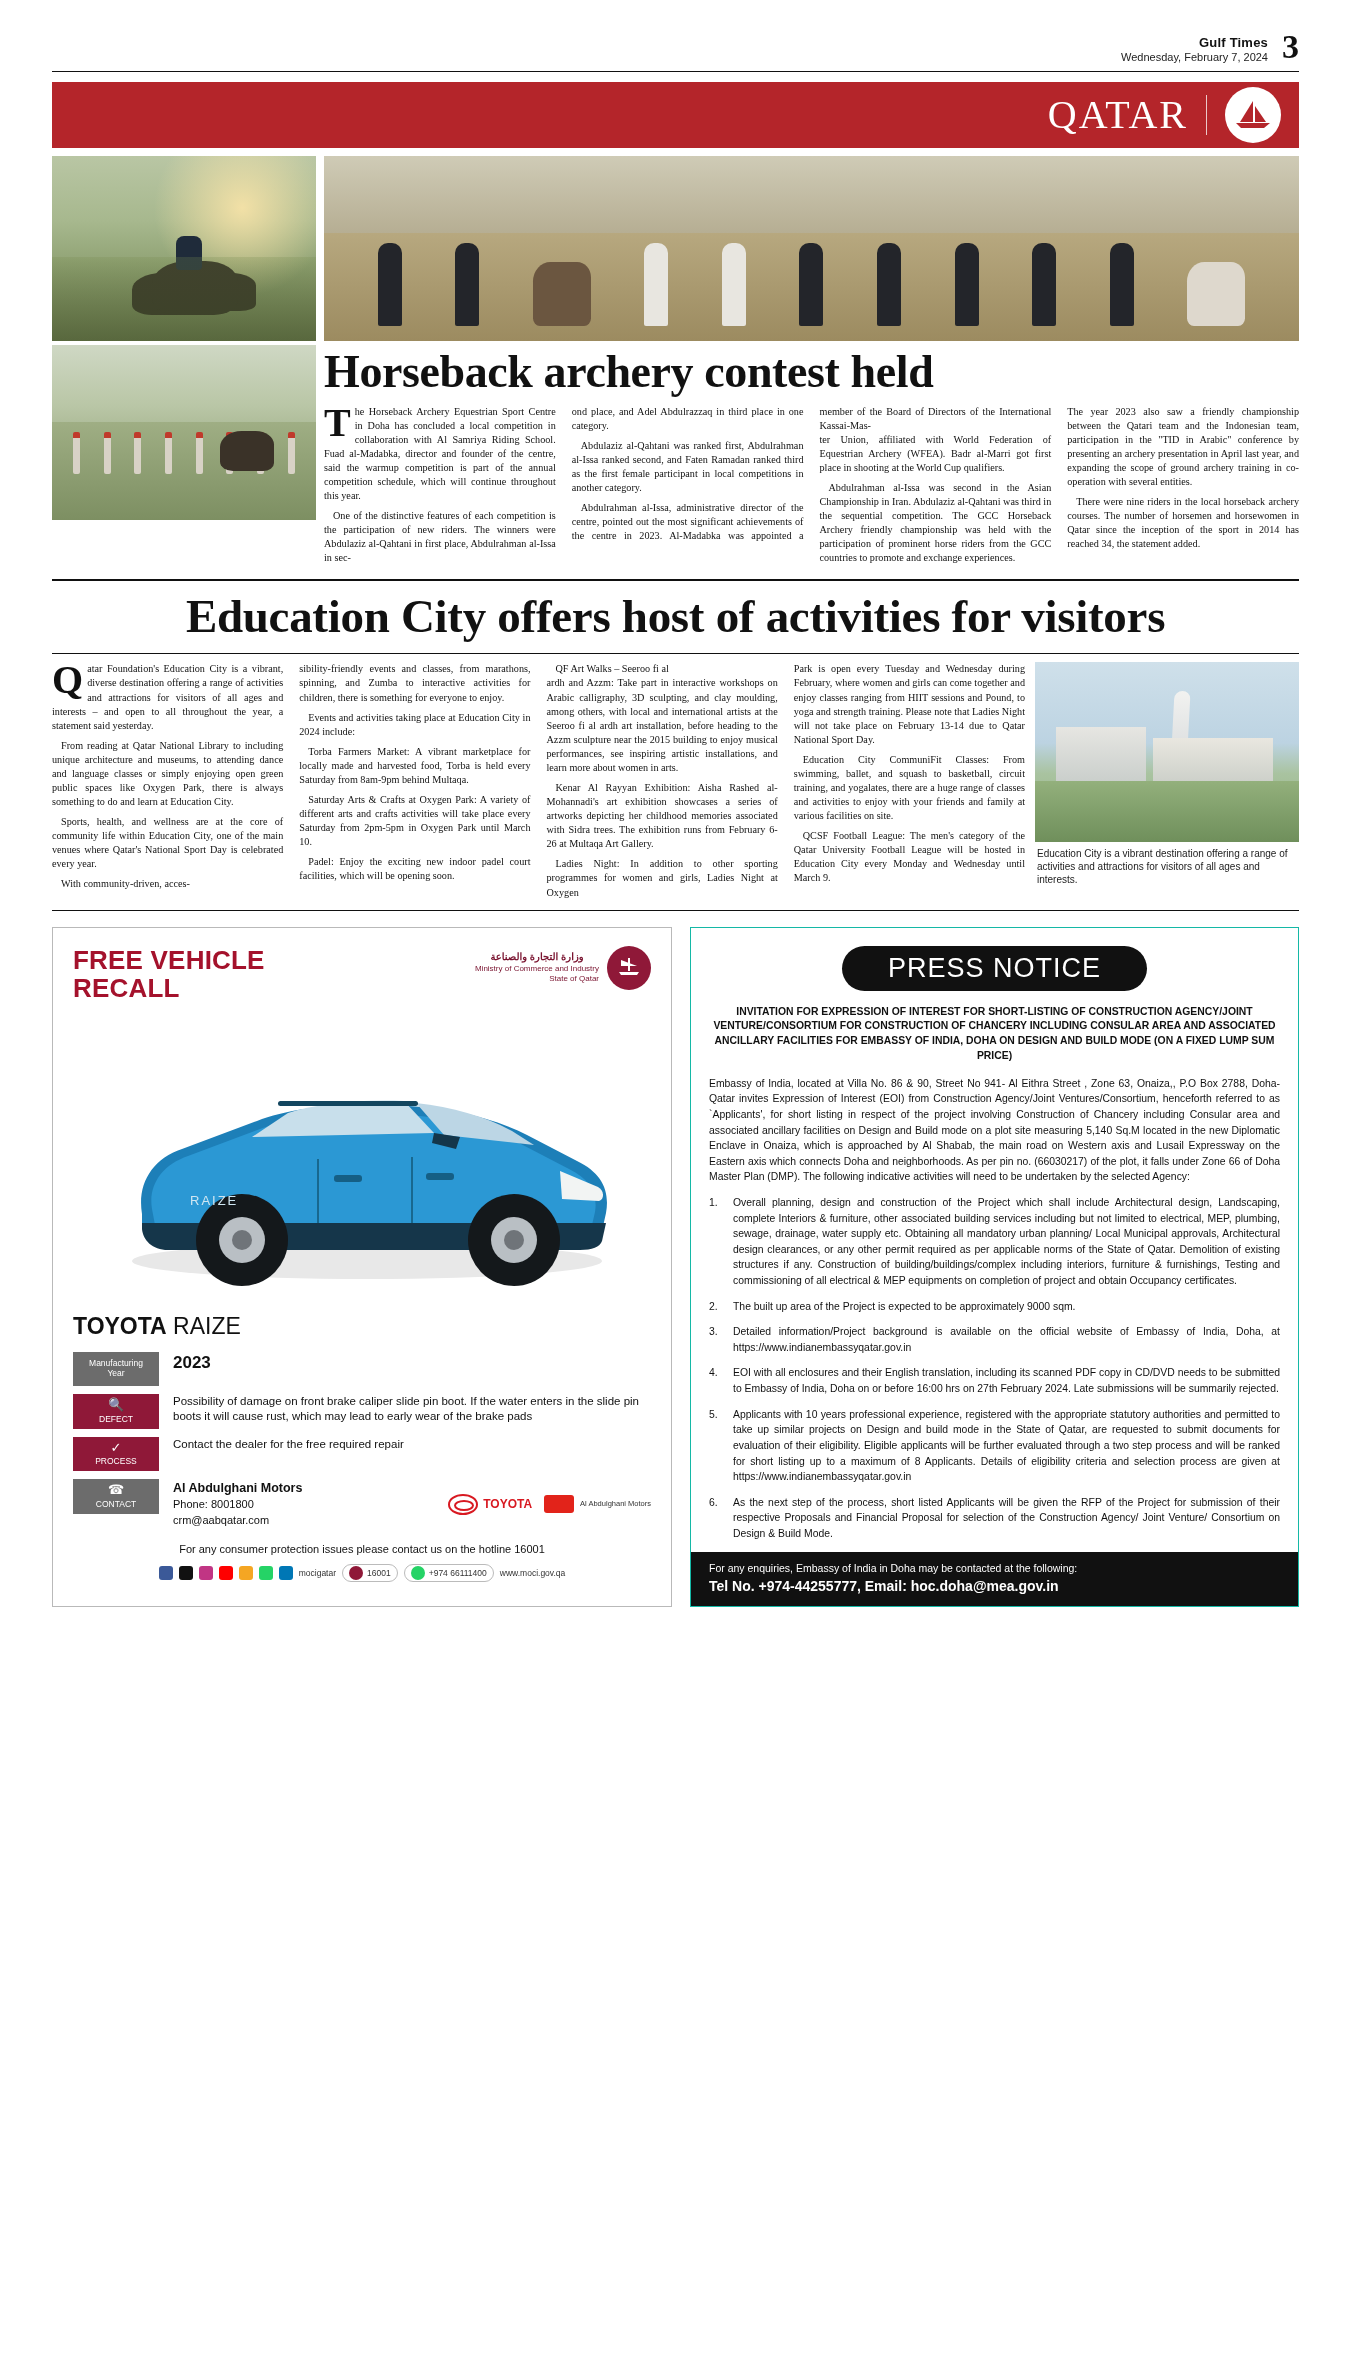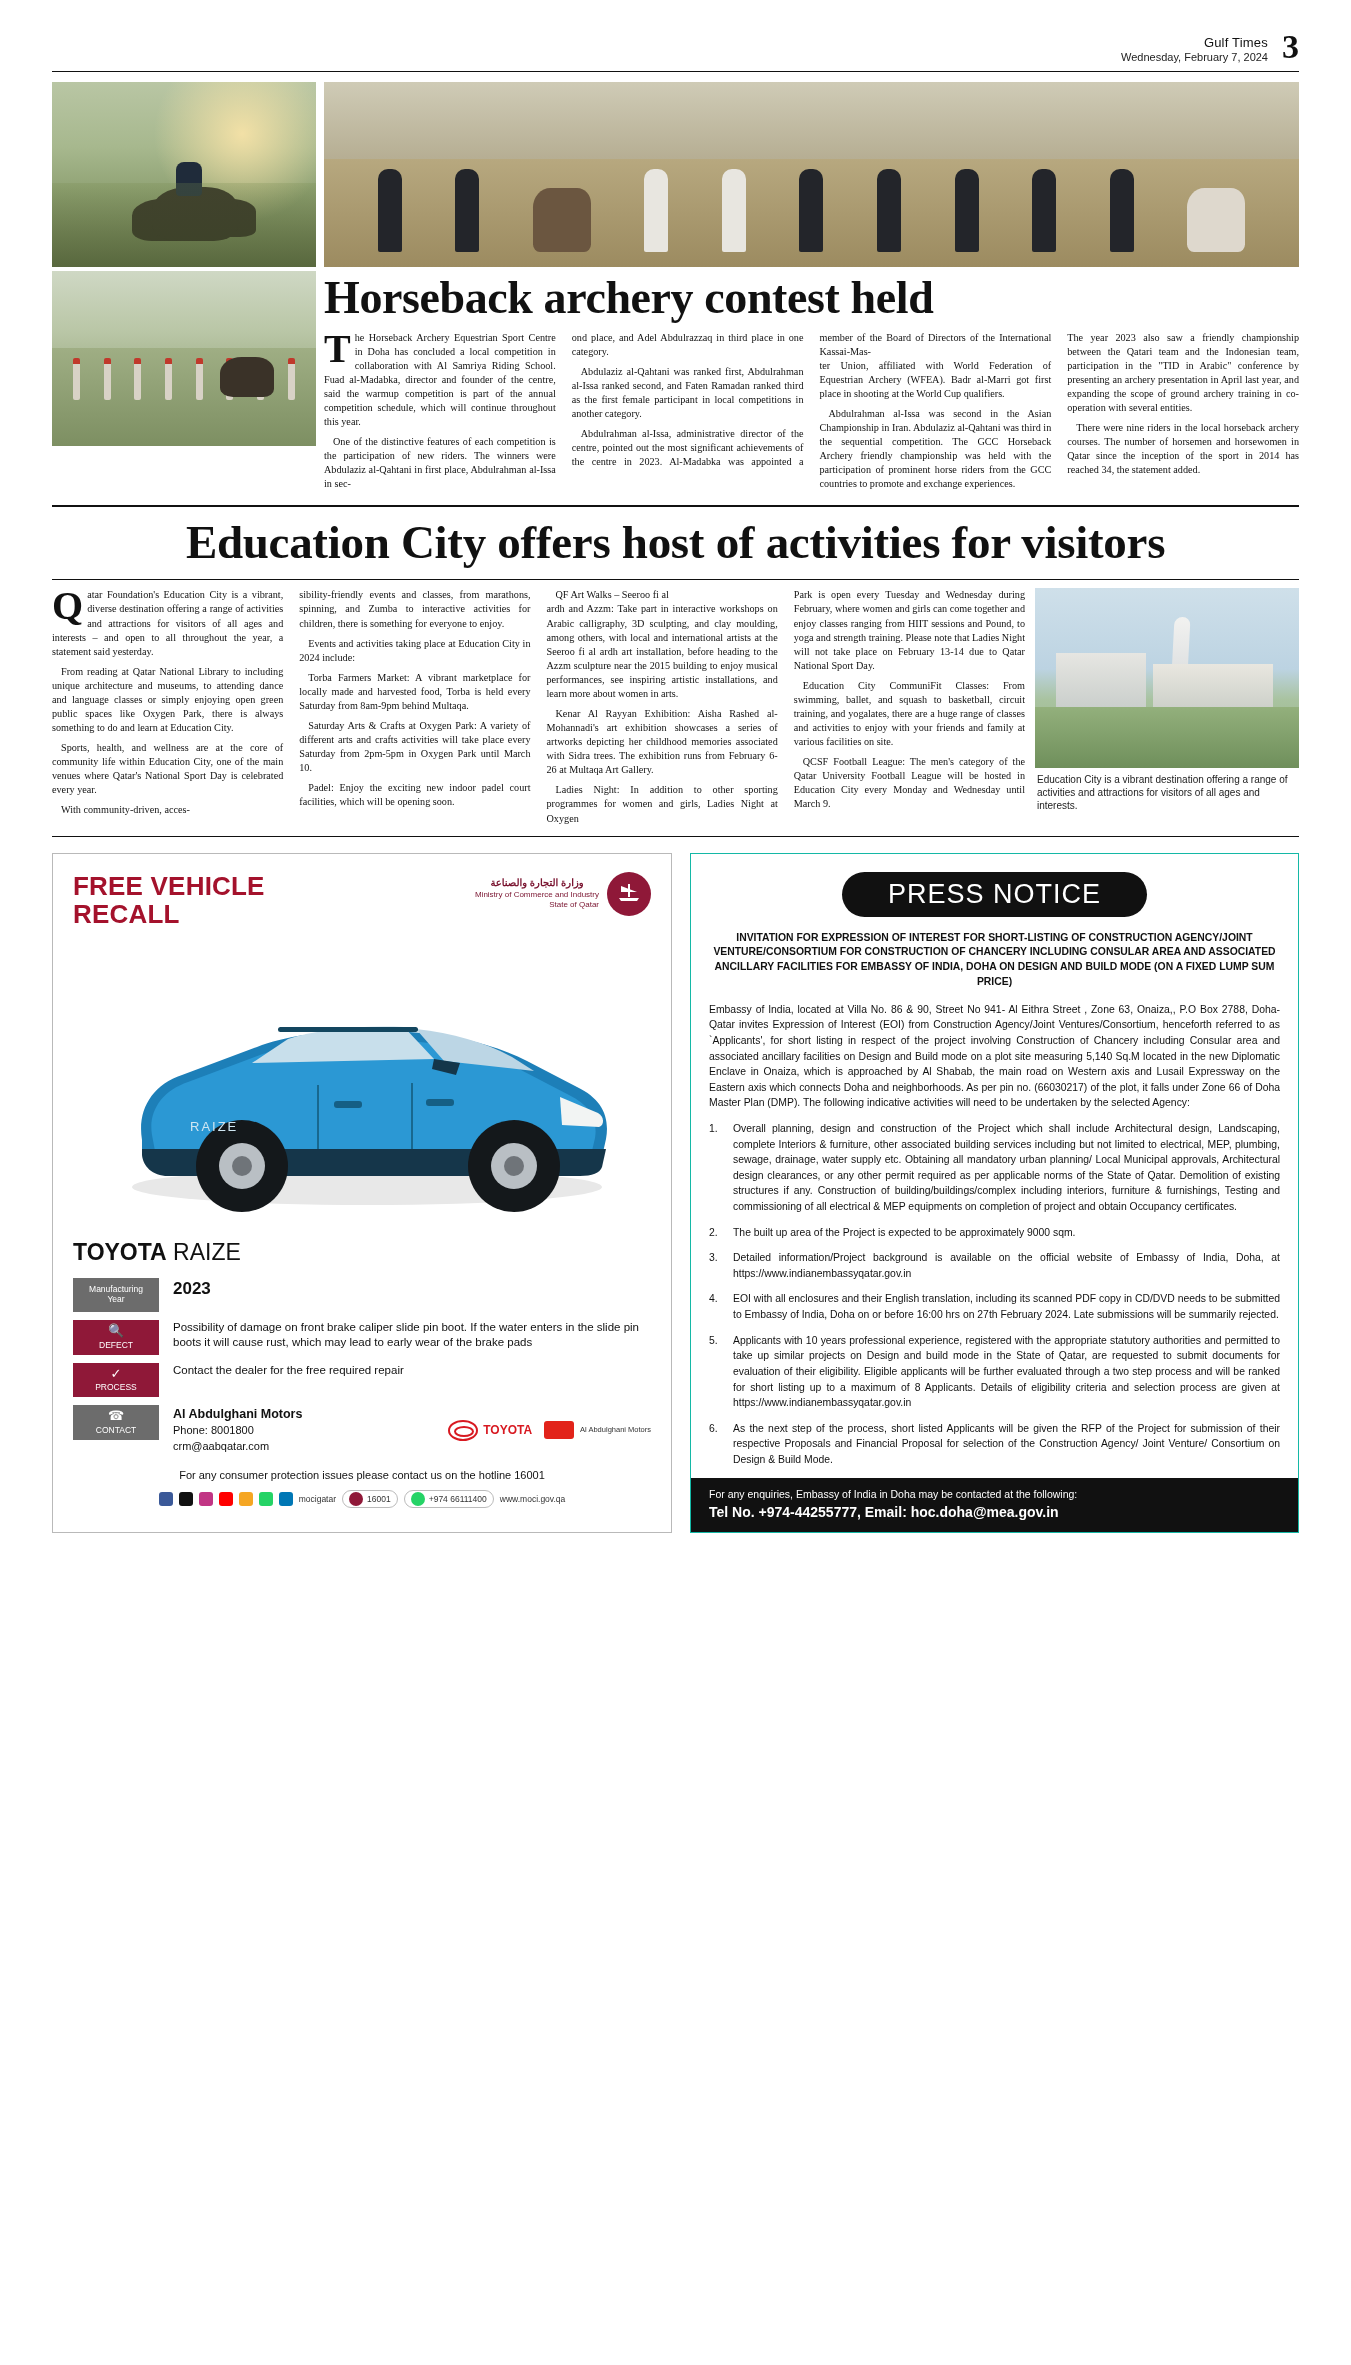--- a/index.html
+++ b/index.html
@@ -27,21 +27,21 @@
     padding-top:32px;
     padding-bottom:6px;
   }
   .masthead-text{
     text-align:right;
     line-height:1.25;
     margin-right:14px;
   }
   .masthead-title{
     font-family:"Liberation Sans", sans-serif;
-    font-weight:normal;
+    font-weight:bold;
     font-size:13px;
     letter-spacing:.2px;
   }
   .masthead-date{
     font-family:"Liberation Sans", sans-serif;
     font-size:11px;
     color:#222;
   }
   .masthead-page{
     font-family:"Liberation Serif", serif;
@@ -384,20 +384,31 @@
 
   <div class="masthead">
     <div class="masthead-text">
       <div class="masthead-title">Gulf Times</div>
       <div class="masthead-date">Wednesday, February 7, 2024</div>
     </div>
     <div class="masthead-page">3</div>
   </div>
   <div class="rule-top"></div>
 
+  <div class="section-banner">
+    <span class="sec-title">QATAR</span>
+    <span class="sep"></span>
+    <span class="dhow-badge">
+      <svg width="40" height="34" viewBox="0 0 40 34" aria-hidden="true">
+        <path d="M3 25 L37 25 L31 30 L8 30 Z" fill="#b4252a"></path>
+        <path d="M20 3 L20 24 L7 24 Z" fill="#b4252a"></path>
+        <path d="M22 8 L22 24 L33 24 Z" fill="#b4252a"></path>
+      </svg>
+    </span>
+  </div>
 
   <div class="photo-row">
     <div class="ph ph1 scene-archer">
       <div class="horse"></div>
       <div class="rider"></div>
     </div>
     <div class="ph ph2 scene-group">
       <div class="sand"></div>
       <div class="figs">
         <i></i>

